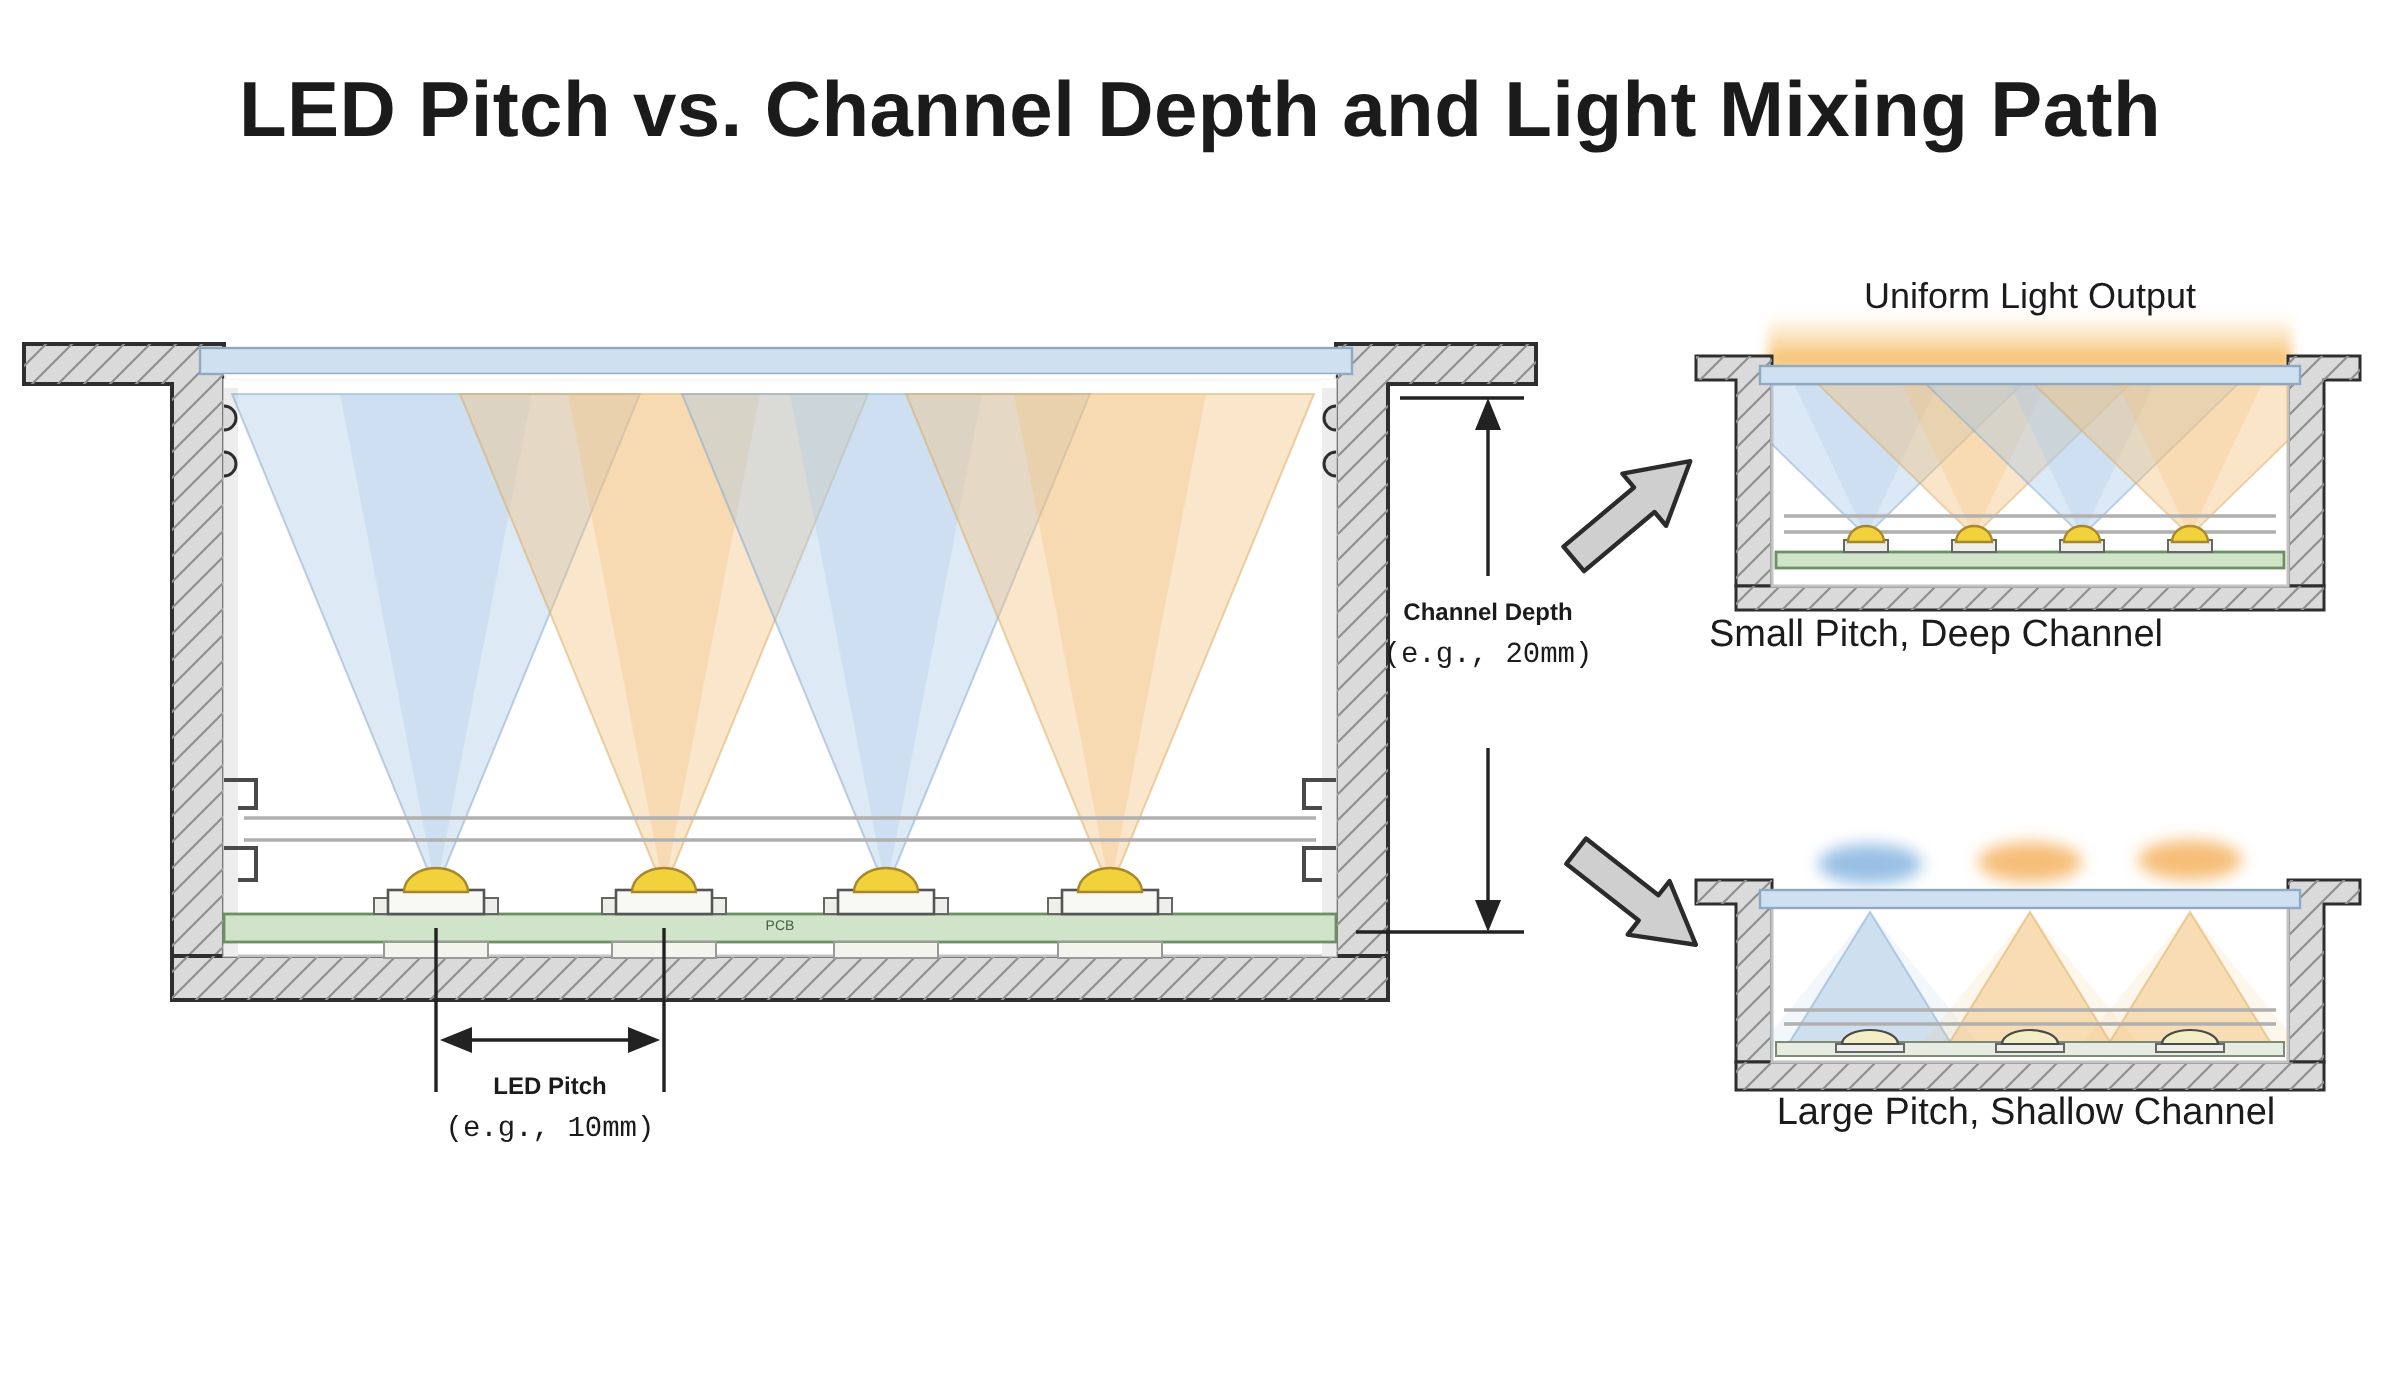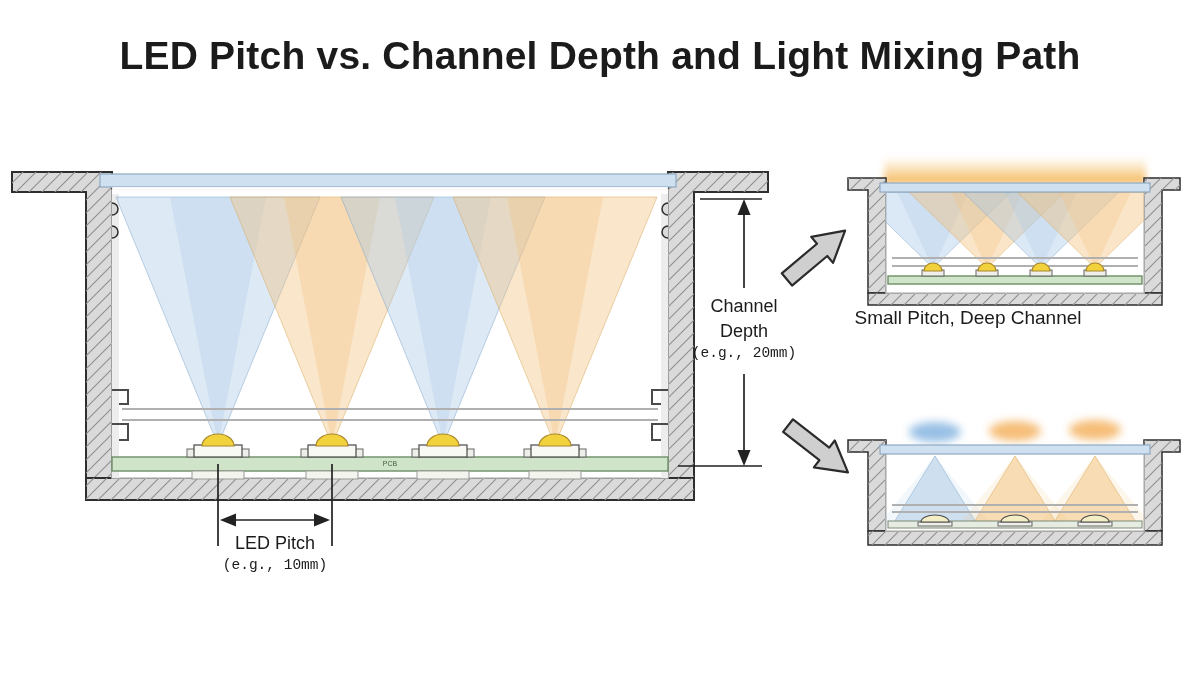--- a/index.html
+++ b/index.html
@@ -3,21 +3,21 @@
 <meta charset="utf-8">
 <style>
   html,body{margin:0;padding:0;background:#fff;}
   #stage{position:relative;width:1200px;height:700px;background:var(--background,#fff);
          font-family:"Liberation Sans", sans-serif;color:var(--text,#1b1b1b);overflow:hidden;padding-left:16px;}
   #stage svg{position:absolute;left:0;top:0;}
   .lbl{position:absolute;text-align:center;color:var(--text,#1b1b1b);}
   .title{left:0;top:34px;width:1200px;font-size:39px;font-weight:600;letter-spacing:.2px;}
   .mixed{left:290px;top:285px;width:200px;font-size:20px;font-weight:600;
          text-shadow:0 0 6px #fff,0 0 3px #fff,0 0 2px #fff;}
-  .dim-main{font-size:18px;font-weight:400;line-height:25px;}
+  .dim-main{font-size:12px;font-weight:700;line-height:25px;}
   .dim-sub{font-size:14.5px;font-weight:400;margin-top:1px;font-family:Liberation Mono, monospace;}
   .chdepth{left:684px;top:294px;width:120px;}
   .chdepth .dim-main{width:104px;margin:0 auto;}
   .ledpitch{left:215px;top:531px;width:120px;}
   .mini-head{font-size:18px;font-weight:500;}
   .mini-cap{font-size:19px;font-weight:500;}
   .uhead{left:884px;top:138px;width:262px;}
   .scap{left:826px;top:307px;width:284px;}
   .shead{left:883px;top:399px;width:262px;}
   .lcap{left:861px;top:546px;width:304px;}
@@ -233,15 +233,17 @@
 <div class="lbl chdepth">
   <div class="dim-main">Channel Depth</div>
   <div class="dim-sub">(e.g., 20mm)</div>
 </div>
 
 <div class="lbl ledpitch">
   <div class="dim-main">LED Pitch</div>
   <div class="dim-sub">(e.g., 10mm)</div>
 </div>
 
+<div class="lbl mini-head uhead">Uniform Light Output</div>
 <div class="lbl mini-cap scap">Small Pitch, Deep Channel</div>
+<div class="lbl mini-cap lcap">Large Pitch, Shallow Channel</div>
 
 </div>
 
 </body></html>

